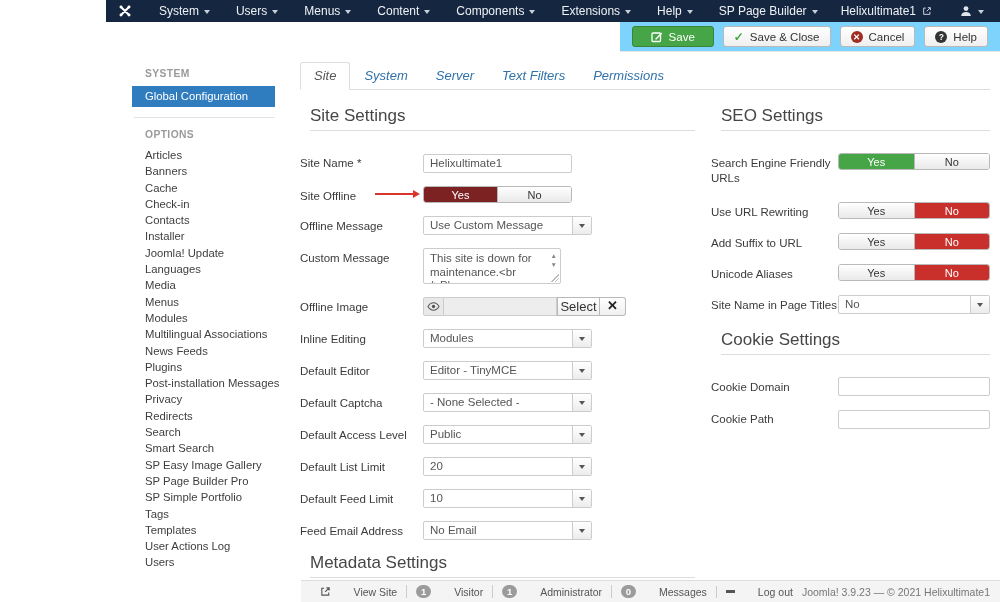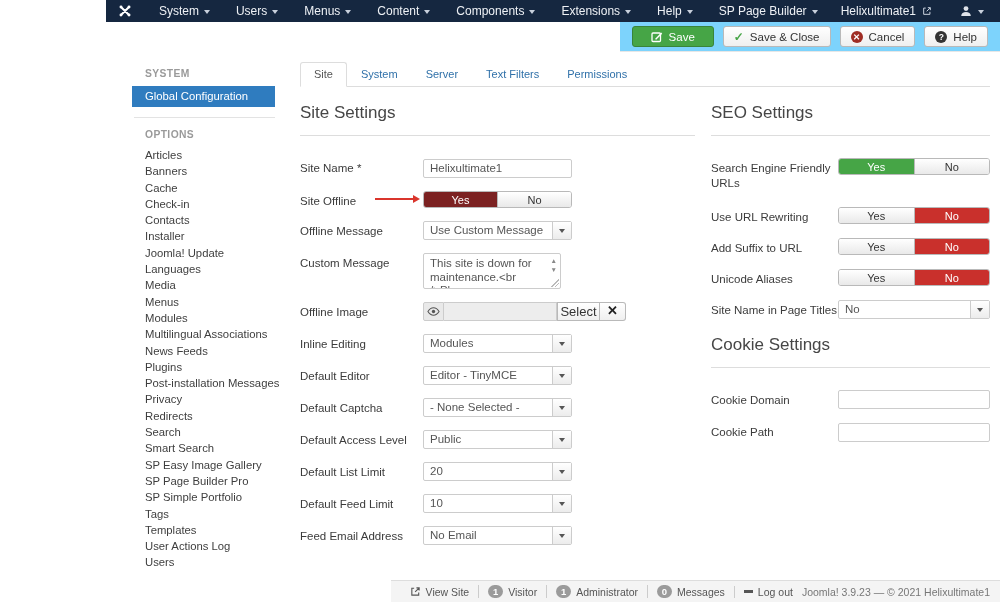--- a/index.html
+++ b/index.html
@@ -41,30 +41,30 @@
     margin:0 0 7px 13px; }
   .side-active { background:#2f7cbf; color:#fff; padding:4px 8px 5px 13px; margin-right:13px;
     cursor:pointer; white-space:nowrap; }
   .side-divider { border-bottom:1px solid #e3e3e3; margin:10px 13px 11px 2px; }
   .side-list { list-style:none; }
   .side-list li { padding-left:13px; line-height:16.3px; white-space:nowrap; color:#3e3e3e; cursor:pointer; }
 
   
   .content { flex:1; padding:10px 10px 0 12px; overflow:hidden; }
   .tabs { display:flex; border-bottom:1px solid #ddd; }
-  .tab { padding:5px 13px 6px; font-size:11px; color:#3071a9; cursor:pointer;
-    border:1px solid transparent; margin-bottom:-1px; border-radius:3px 3px 0 0; }
+  .tab { padding:5px 13px 6px; font-size:13px; color:#3071a9; cursor:pointer;
+    border:1px solid transparent; margin-bottom:-1px; border-radius:3px 3px 0 0;font-style:italic; }
   .tab.active { background:#fff; border-color:#ddd #ddd #fff #ddd; color:#555; }
 
   .cols { display:flex; margin-top:16px; }
   .col-left { width:395px; flex-shrink:0; margin-right:16px; }
   .col-right { flex:1; }
 
-  h2.section { font-size:17px; font-weight:400; color:#464646; padding-bottom:12px;
-    border-bottom:1px solid #ddd; margin-bottom:22px; }
+  h2.section { font-size:17px; font-weight:400; color:#464646; padding-bottom:4px;
+    border-bottom:1px solid #ddd; margin-bottom:22px;margin-left:10px; }
   h2.section.tight { margin-top:4px; margin-bottom:0; }
 
   .frow { display:flex; align-items:flex-start; margin-bottom:13px; }
   .flabel { width:123px; flex-shrink:0; font-size:11.5px; color:#3b3b3b; padding-top:3px; line-height:1.3; }
   .col-right .flabel { width:127px; }
   .fctrl { position:relative; }
 
   .text-input { width:149px; height:19px; border:1px solid #ccc; border-radius:2px;
     padding:0 6px; font-size:11.5px; color:#555; font-family:"Liberation Sans",sans-serif; background:#fff; }
   .text-input.wide { width:152px; }
@@ -72,21 +72,21 @@
   .toggle { display:flex; width:149px; height:17px; border-radius:3px; overflow:hidden;
     border:1px solid #b9b9b9; cursor:pointer; }
   .toggle.wide { width:152px; }
   .tbtn { flex:1; text-align:center; font-size:11px; line-height:16px;
     background:linear-gradient(#fff,#e9e9e9); color:#333; }
   .tbtn + .tbtn { border-left:1px solid #b9b9b9; }
   .tbtn.on-maroon { background:#7c2222; color:#fff; }
   .tbtn.on-green  { background:#46a546; color:#fff; }
   .tbtn.on-red    { background:#c9302c; color:#fff; }
 
-  .select { display:flex; width:149px; height:19px; border:1px solid #ccc; border-radius:2px;
+  .select { display:flex; width:169px; height:19px; border:1px solid #ccc; border-radius:2px;
     background:#fff; cursor:pointer; }
   .select.wide { width:152px; }
   .select-text { flex:1; padding:2px 6px 0; font-size:11.5px; color:#555; white-space:nowrap; overflow:hidden; }
   .select-btn { width:19px; border-left:1px solid #ccc; background:linear-gradient(#fff,#ececec);
     display:flex; align-items:center; justify-content:center; }
   .select-btn .caret { border-top-color:#555; }
 
   
   .textarea { width:138px; height:36px; border:1px solid #ccc; border-radius:2px; position:relative;
     padding:3px 16px 2px 6px; font-size:11.5px; line-height:13.5px; color:#555; overflow:hidden; background:#fff; }
@@ -110,21 +110,21 @@
   .anno-arrow { position:absolute; left:-48px; top:7px; width:38px; height:2px; background:#da352c; }
   .anno-arrow::after { content:""; position:absolute; right:-7px; top:-3px; width:0; height:0;
     border-left:7px solid #da352c; border-top:4px solid transparent; border-bottom:4px solid transparent; }
 
   .row-gap-lg { margin-bottom:16px; }
   .head-gap { margin-top:16px; }
 
   
   .footer { height:22px; background:#f4f4f4; border-top:1px solid #ddd; display:flex;
     align-items:center; font-size:10.5px; color:#555; padding:0 10px; flex-shrink:0; }
-  .f-item { display:flex; align-items:center; gap:5px; padding:0 9px; cursor:pointer; }
+  .f-item { display:flex; align-items:center; gap:23px; padding:0 9px; cursor:pointer; }
   .f-item + .f-item { border-left:1px solid #ccc; }
   .badge { min-width:15px; height:13px; line-height:13px; border-radius:8px; background:#9b9b9b;
     color:#fff; font-size:9.5px; font-weight:bold; text-align:center; padding:0 3px; }
   .dash-ico { width:9px; height:3px; background:#555; display:inline-block; }
   .f-right { margin-left:auto; color:#777; }
 </style>
 </head>
 <body>
 
 <div class="app">
@@ -395,20 +395,21 @@
             <div class="fctrl">
               <div class="select">
                 <span class="select-text">No Email</span>
                 <span class="select-btn">
                     <span class="caret"></span>
                   </span>
               </div>
             </div>
           </div>
 
+          <h2 class="section tight head-gap">Metadata Settings</h2>
         </div>
 
         <div class="col-right">
           <h2 class="section">SEO Settings</h2>
 
           <div class="frow row-gap-lg">
             <div class="flabel">Search Engine Friendly URLs</div>
             <div class="fctrl">
               <div class="toggle wide">
                 <div class="tbtn on-green">Yes</div>

